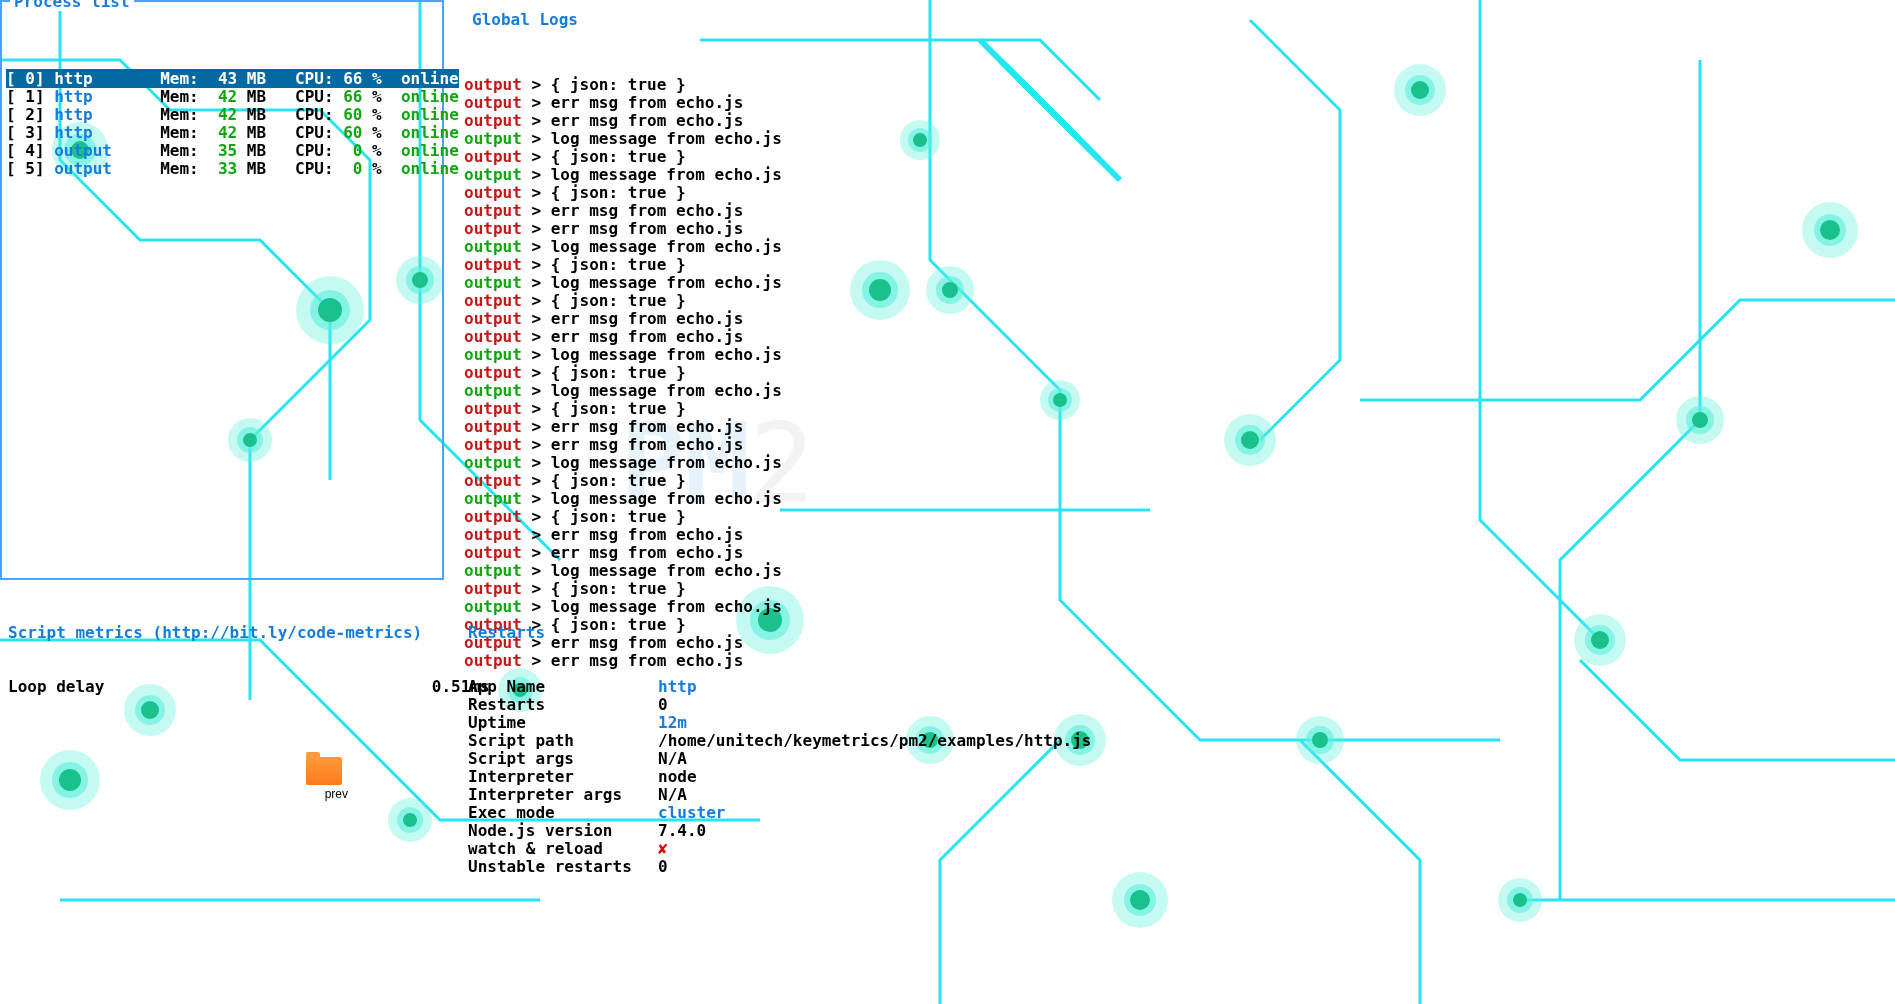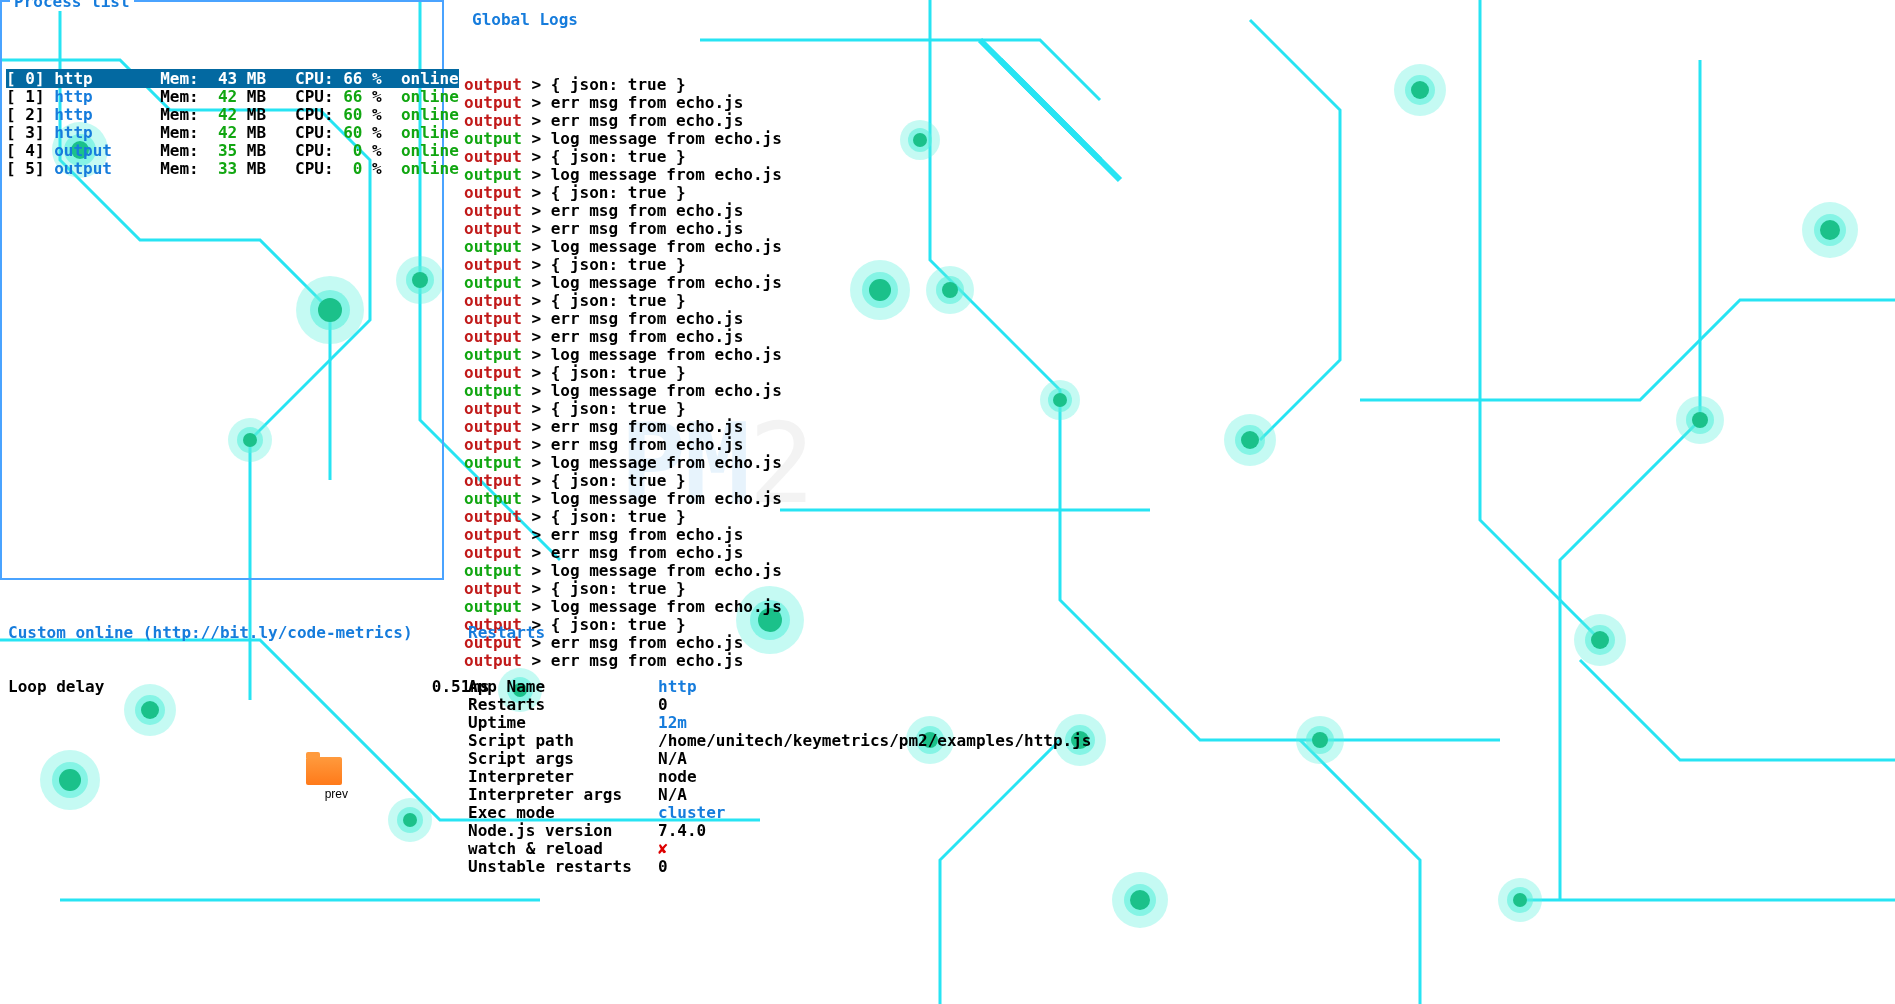--- a/index.html
+++ b/index.html
@@ -146,21 +146,21 @@
   <span class="title blue">Process list</span>
   <div id="proc-rows"><div><span class="bluebg">[ 0] http       Mem:  43 MB   CPU: 66 %  <span>online</span></span></div><div>[ 1] <span class="blue">http    </span>   Mem: <span class="green"> 42</span> MB   CPU: <span class="green">66</span> %  <span class="green">online</span></div><div>[ 2] <span class="blue">http    </span>   Mem: <span class="green"> 42</span> MB   CPU: <span class="green">60</span> %  <span class="green">online</span></div><div>[ 3] <span class="blue">http    </span>   Mem: <span class="green"> 42</span> MB   CPU: <span class="green">60</span> %  <span class="green">online</span></div><div>[ 4] <span class="blue">output  </span>   Mem: <span class="green"> 35</span> MB   CPU: <span class="green"> 0</span> %  <span class="green">online</span></div><div>[ 5] <span class="blue">output  </span>   Mem: <span class="green"> 33</span> MB   CPU: <span class="green"> 0</span> %  <span class="green">online</span></div></div>
 </div>
 
 <div class="term logs">
   <span class="title blue">Global Logs</span>
   <div id="log-rows"><div><span class="red">output</span> &gt; { json: true }</div><div><span class="red">output</span> &gt; err msg from echo.js</div><div><span class="red">output</span> &gt; err msg from echo.js</div><div><span class="green">output</span> &gt; log message from echo.js</div><div><span class="red">output</span> &gt; { json: true }</div><div><span class="green">output</span> &gt; log message from echo.js</div><div><span class="red">output</span> &gt; { json: true }</div><div><span class="red">output</span> &gt; err msg from echo.js</div><div><span class="red">output</span> &gt; err msg from echo.js</div><div><span class="green">output</span> &gt; log message from echo.js</div><div><span class="red">output</span> &gt; { json: true }</div><div><span class="green">output</span> &gt; log message from echo.js</div><div><span class="red">output</span> &gt; { json: true }</div><div><span class="red">output</span> &gt; err msg from echo.js</div><div><span class="red">output</span> &gt; err msg from echo.js</div><div><span class="green">output</span> &gt; log message from echo.js</div><div><span class="red">output</span> &gt; { json: true }</div><div><span class="green">output</span> &gt; log message from echo.js</div><div><span class="red">output</span> &gt; { json: true }</div><div><span class="red">output</span> &gt; err msg from echo.js</div><div><span class="red">output</span> &gt; err msg from echo.js</div><div><span class="green">output</span> &gt; log message from echo.js</div><div><span class="red">output</span> &gt; { json: true }</div><div><span class="green">output</span> &gt; log message from echo.js</div><div><span class="red">output</span> &gt; { json: true }</div><div><span class="red">output</span> &gt; err msg from echo.js</div><div><span class="red">output</span> &gt; err msg from echo.js</div><div><span class="green">output</span> &gt; log message from echo.js</div><div><span class="red">output</span> &gt; { json: true }</div><div><span class="green">output</span> &gt; log message from echo.js</div><div><span class="red">output</span> &gt; { json: true }</div><div><span class="red">output</span> &gt; err msg from echo.js</div><div><span class="red">output</span> &gt; err msg from echo.js</div></div>
 </div>
 
 <div class="term metrics">
-  <div><span class="blue">Custom online (http://bit.ly/code-metrics)</span></div>
+  <div><span class="blue">Script metrics (http://bit.ly/code-metrics)</span></div>
   <div id="metric-rows"><div>Loop delay                                  0.51ms</div></div>
 </div>
 
 <div class="term meta">
   <div><span class="blue">Restarts</span></div>
   <div id="meta-rows"><div class="meta-row"><span class="k">App Name</span><span class="blue">http</span></div><div class="meta-row"><span class="k">Restarts</span><span class="">0</span></div><div class="meta-row"><span class="k">Uptime</span><span class="blue">12m</span></div><div class="meta-row"><span class="k">Script path</span><span class="">/home/unitech/keymetrics/pm2/examples/http.js</span></div><div class="meta-row"><span class="k">Script args</span><span class="">N/A</span></div><div class="meta-row"><span class="k">Interpreter</span><span class="">node</span></div><div class="meta-row"><span class="k">Interpreter args</span><span class="">N/A</span></div><div class="meta-row"><span class="k">Exec mode</span><span class="blue">cluster</span></div><div class="meta-row"><span class="k">Node.js version</span><span class="">7.4.0</span></div><div class="meta-row"><span class="k">watch &amp; reload</span><span class="xmark">✘</span></div><div class="meta-row"><span class="k">Unstable restarts</span><span class="">0</span></div></div>
 </div>
 
 <div class="prev">
   <div class="folder"></div>

